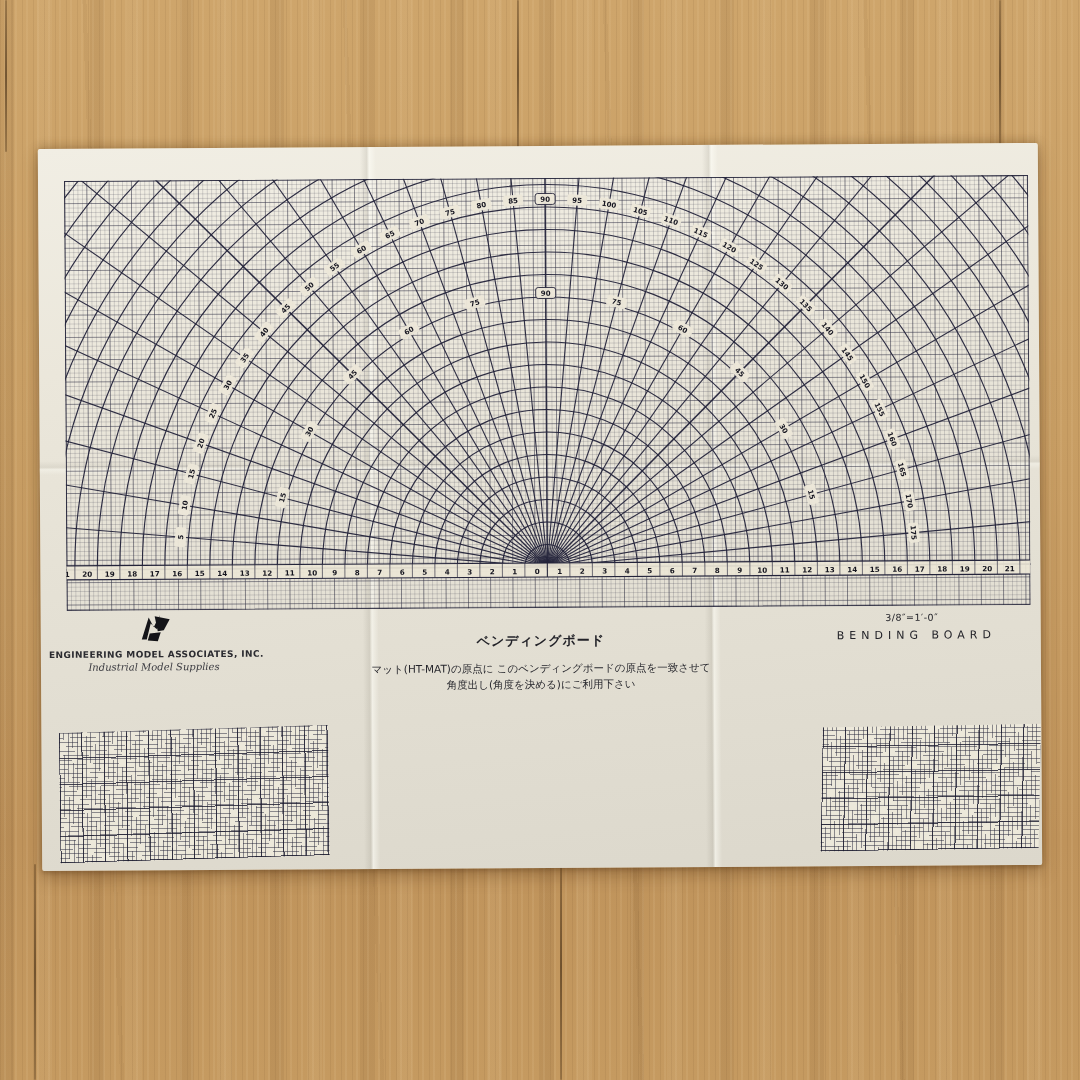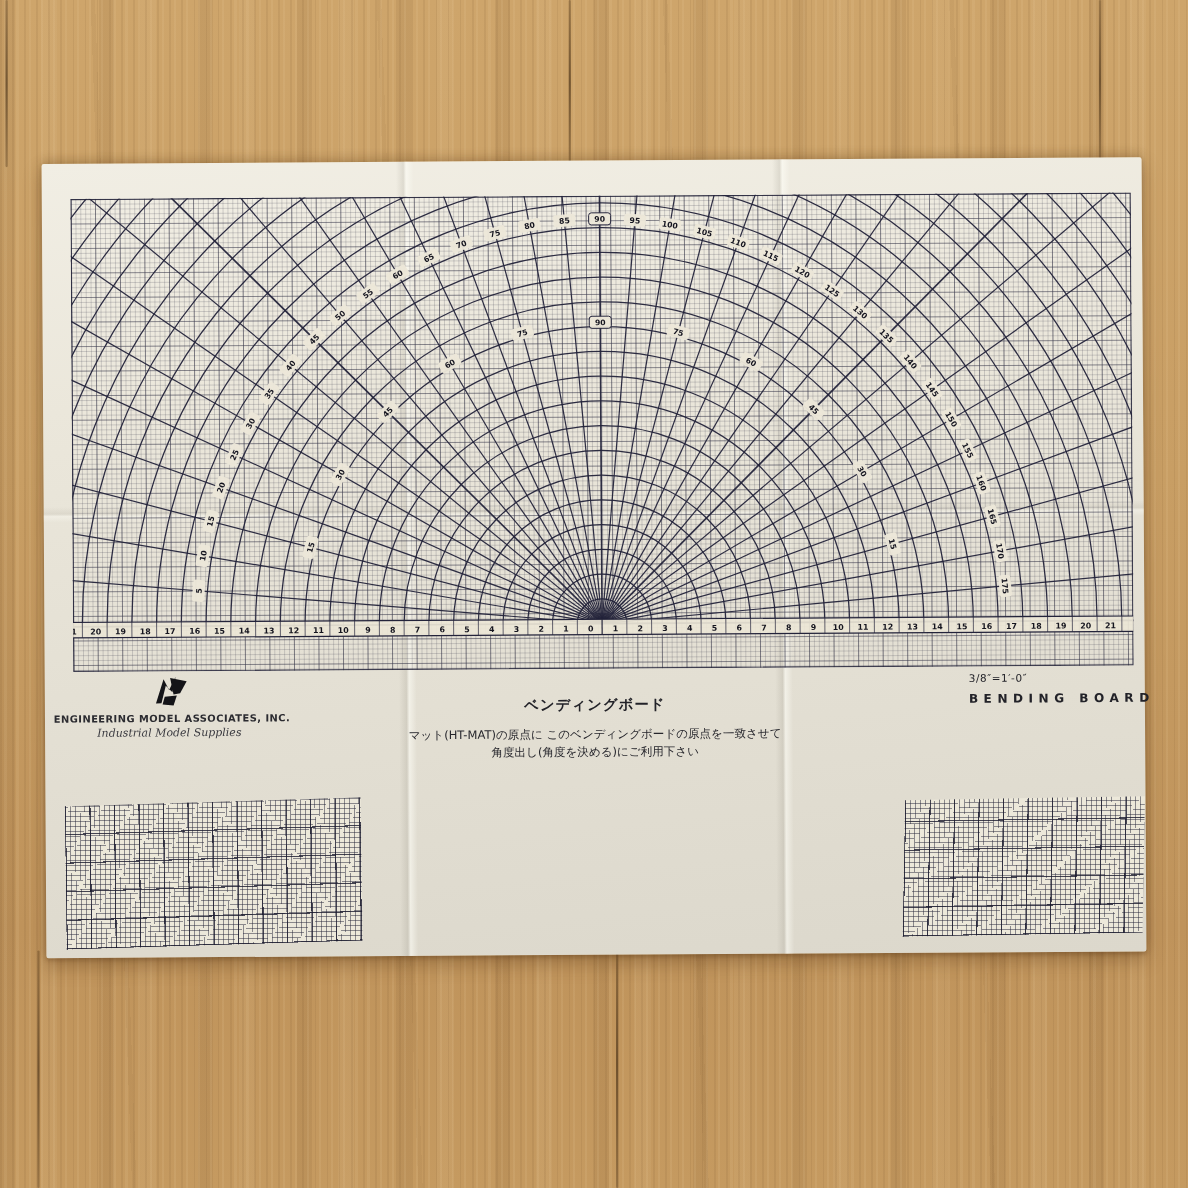--- a/index.html
+++ b/index.html
@@ -31,23 +31,23 @@
       repeating-linear-gradient(0deg, rgba(40,40,60,.5) 0 .8px, transparent .8px 4.45px);}
   .swatch-left{left:18px;top:581px;width:269px;height:130px;transform:rotate(-1.4deg) skewX(-1deg);}
   .swatch-right{left:780px;top:582px;width:218px;height:124px;transform:rotate(-0.6deg) skewX(-2deg);}
   .company-block{position:absolute;left:8px;top:465px;width:210px;text-align:center;color:#2b2b30;}
   .ema-logo{display:inline-block;}
   .company-name{font-size:9px;letter-spacing:.4px;font-weight:600;margin-top:2px;white-space:nowrap;}
   .company-tagline{font-family:"DejaVu Serif","Liberation Serif",serif;font-style:italic;font-size:10px;color:#3a3a40;margin-top:2px;}
   .title-block{position:absolute;left:340px;top:486px;width:320px;text-align:center;color:#222228;}
   .jp-title{font-size:13px;font-weight:bold;letter-spacing:1px;}
   .jp-instructions{position:absolute;left:280px;top:514px;width:440px;text-align:center;color:#26262c;font-size:10.5px;line-height:1.55;}
-  .scale-block{position:absolute;left:840px;top:468px;width:150px;text-align:left;color:#222228;}
+  .scale-block{position:absolute;left:796px;top:468px;width:150px;text-align:center;color:#222228;}
   .scale-note{font-size:9.5px;letter-spacing:.5px;}
-  .product-name{font-size:11px;letter-spacing:5px;margin-top:6px;white-space:nowrap;font-weight:700;}
+  .product-name{font-size:11px;letter-spacing:5px;margin-top:6px;white-space:nowrap;font-weight:400;}
 </style>
 </head>
 <body>
 
 <div class="scene">
   <div class="seam" style="left:5px;top:0;height:152px;"></div>
   <div class="seam" style="left:517px;top:0;height:150px;"></div>
   <div class="seam" style="left:999px;top:0;height:146px;"></div>
   <div class="seam" style="left:34px;top:864px;height:216px;"></div>
   <div class="seam" style="left:560px;top:854px;height:226px;"></div>

